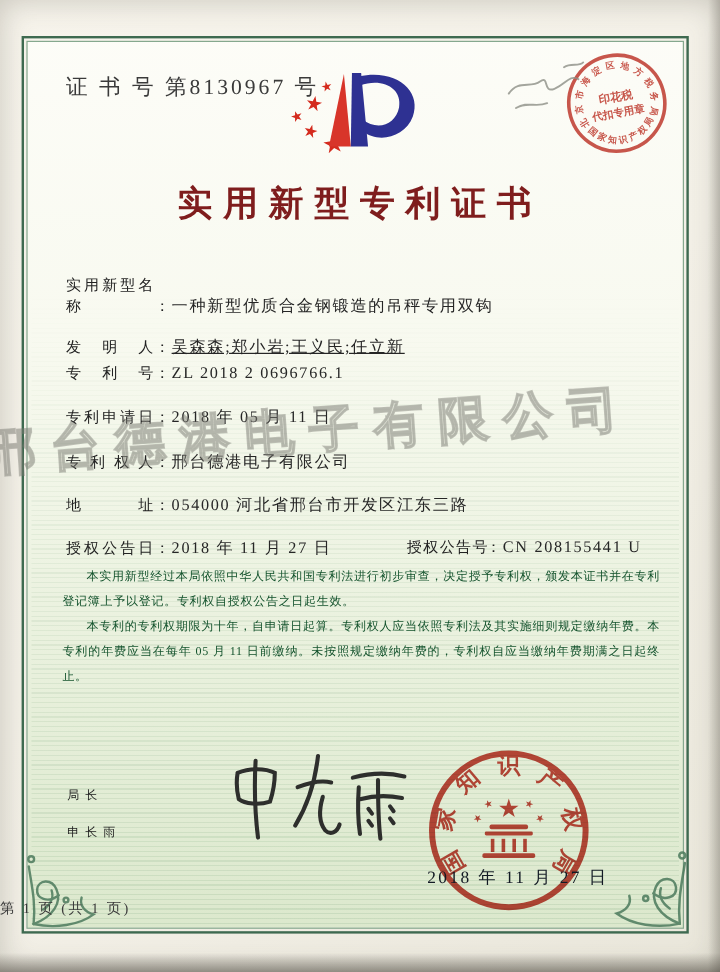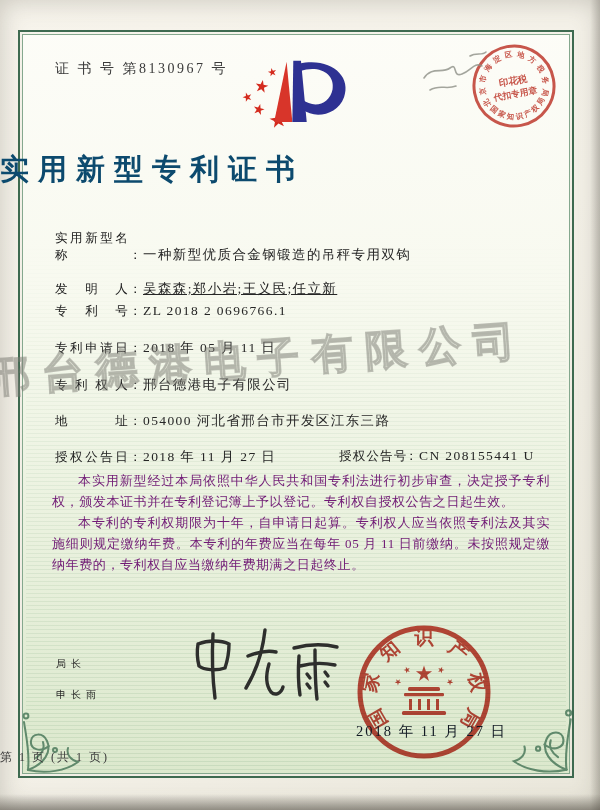--- a/index.html
+++ b/index.html
@@ -31,36 +31,36 @@
       rgba(219,232,204,.97) 100%);
   }
   .guilloche{
     position:absolute;inset:3px;pointer-events:none;
     background:repeating-linear-gradient(0deg,rgba(105,155,110,.16) 0 1px,rgba(0,0,0,0) 1px 4px);
     -webkit-mask-image:linear-gradient(180deg,transparent 0 28%,rgba(0,0,0,.55) 55%,#000 100%);
     mask-image:linear-gradient(180deg,transparent 0 28%,rgba(0,0,0,.55) 55%,#000 100%);
   }
   .flourish{position:absolute;pointer-events:none;}
 
-  .cert-no{position:absolute;left:55px;top:60px;font-size:14px;letter-spacing:2.5px;color:#3a3a3a;}
+  .cert-no{position:absolute;left:55px;top:60px;font-size:18px;letter-spacing:2.5px;color:#3a3a3a;}
   .logo{position:absolute;left:233px;top:54px;width:134px;height:94px;}
   .title{
-    position:absolute;left:0;right:0;top:150px;
-    font-size:29px;font-weight:600;letter-spacing:9px;color:#0c4a6e;
+    position:absolute;left:0;right:0;top:150px;text-align:center;
+    font-size:29px;font-weight:600;letter-spacing:9px;color:#7f1d1d;
   }
 
   .frow{position:absolute;left:55px;right:42px;font-size:13.5px;color:#262626;letter-spacing:1.2px;}
   .flabel{display:inline-block;width:74px;font-size:12.5px;text-align:justify;text-align-last:justify;vertical-align:baseline;color:#222;}
   .fcolon{display:inline-block;width:14px;font-size:12.5px;color:#222;}
   .fvalue{letter-spacing:1.4px;}
   .fpair2{position:absolute;left:284px;top:0;white-space:nowrap;}
   .fpair2 .flabel{width:66px;}
 
   .legal{position:absolute;left:52px;right:50px;top:470px;}
-  .legal p{margin:0;text-indent:2em;font-size:13px;line-height:21px;letter-spacing:.6px;color:#701a75;text-align:justify;}
+  .legal p{margin:0;text-indent:2em;font-size:10px;line-height:21px;letter-spacing:.6px;color:#14532d;text-align:justify;}
 
   .signer{position:absolute;left:56px;top:648px;font-size:10px;letter-spacing:5px;line-height:31px;color:#222;}
   .autograph{position:absolute;left:168px;top:622px;width:185px;height:92px;}
 
   .seal{position:absolute;left:344px;top:612px;width:160px;height:160px;opacity:.92;mix-blend-mode:multiply;}
   .seal-date{position:absolute;left:356px;top:722px;font-size:14.5px;letter-spacing:2px;color:#121a24;z-index:6;}
 
   .tax-stamp{position:absolute;left:464px;top:36px;width:100px;height:100px;opacity:.9;mix-blend-mode:multiply;z-index:5;}
   .scribble{position:absolute;left:420px;top:46px;width:100px;height:55px;z-index:6;}
 

